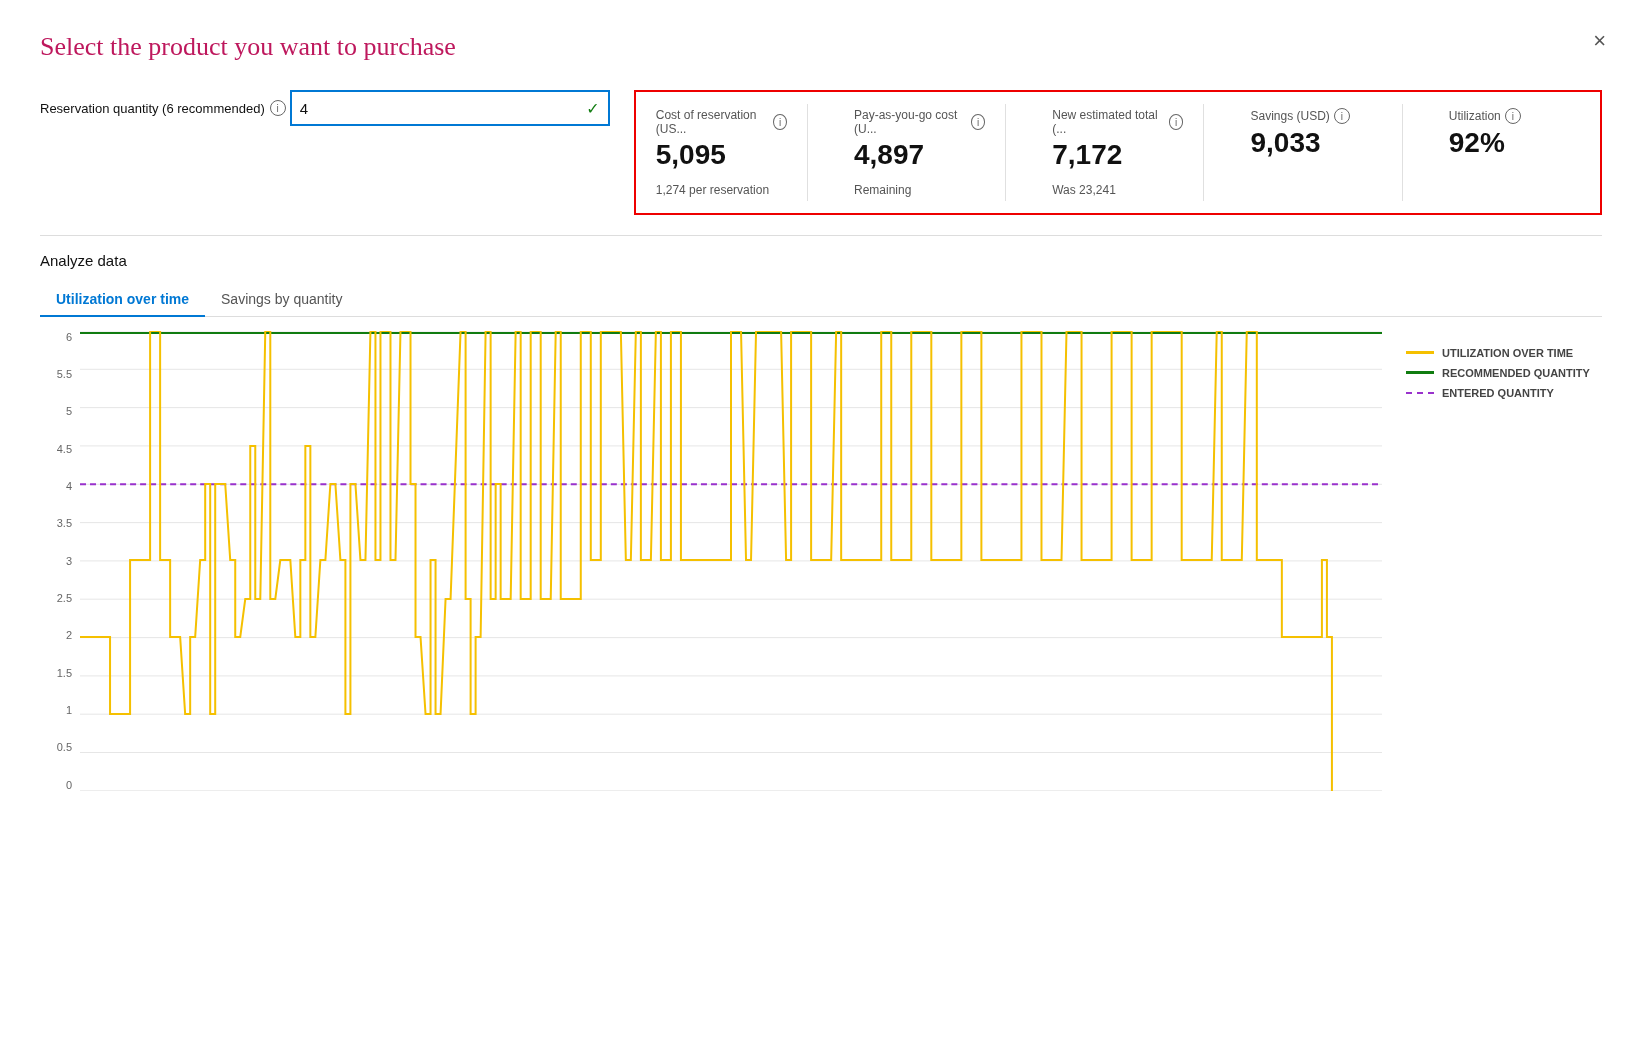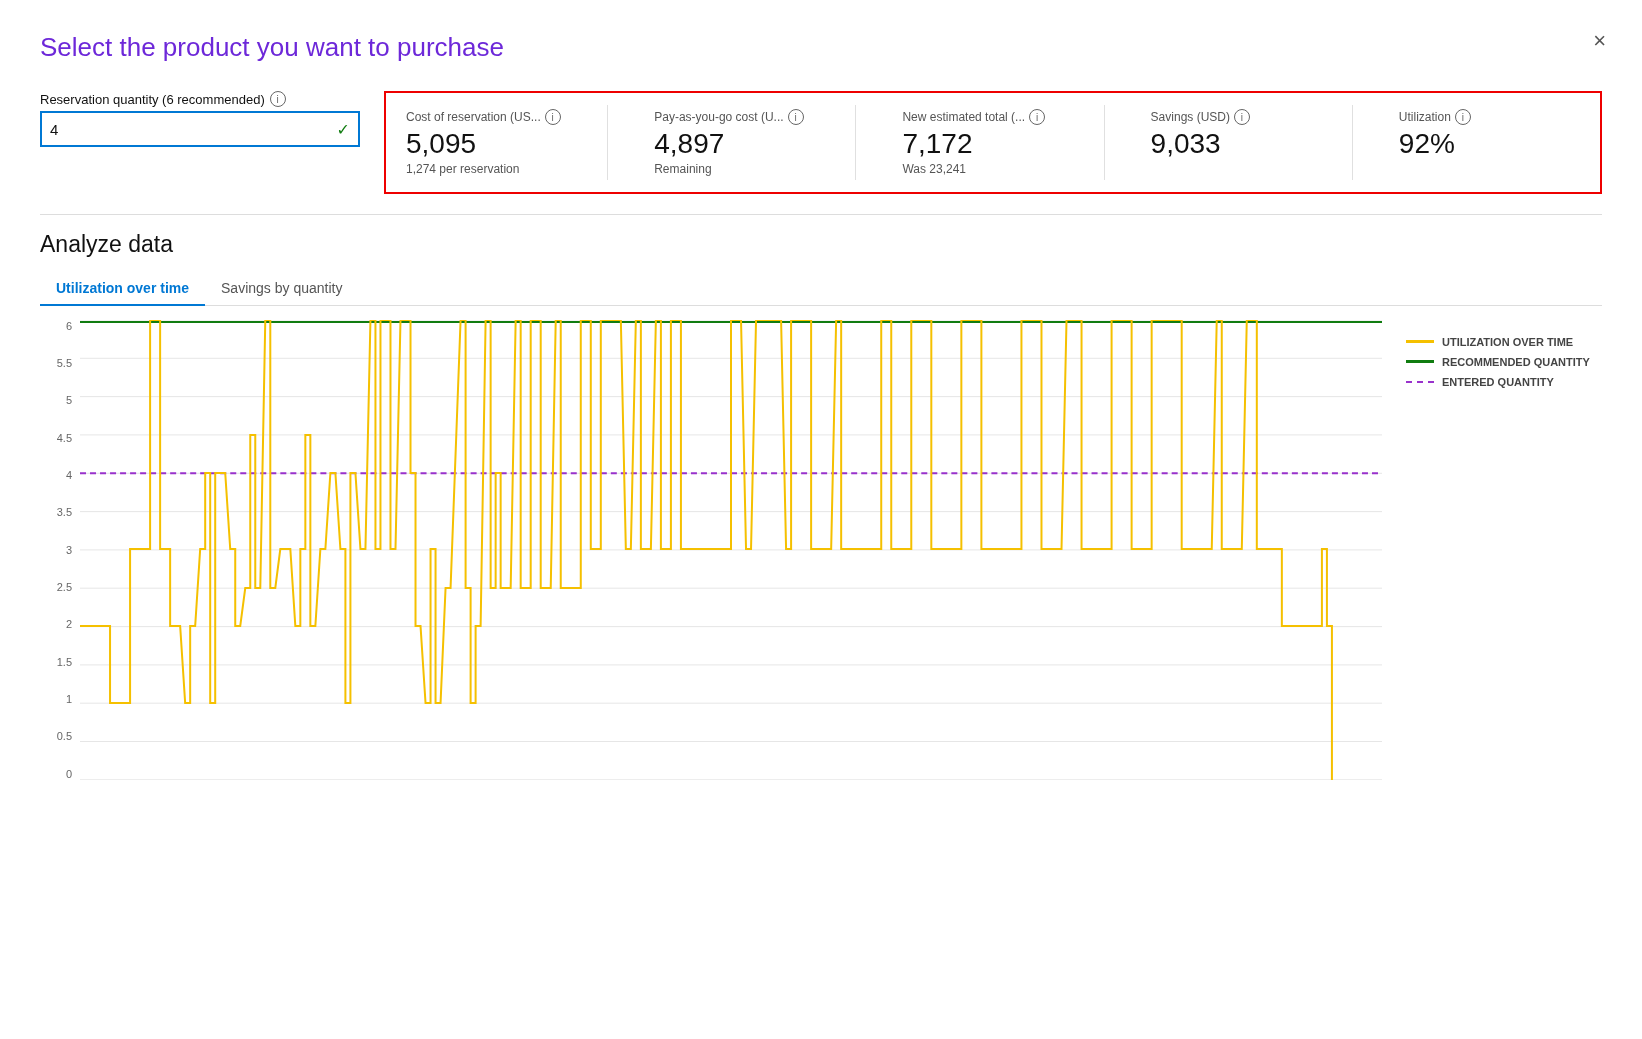--- a/index.html
+++ b/index.html
@@ -8,22 +8,23 @@
       background: #fff;
       color: #333;
       width: 1642px;
       min-height: 1039px;
       padding: 32px 40px;
       position: relative;
     }
     .page-title {
       font-size: 26px;
       font-weight: 400;
-      color: #6d28d9;
+      color: #be185d;
       margin-bottom: 28px;
+      font-family: Liberation Serif, serif;
     }
     .close-btn {
       position: absolute;
       top: 28px;
       right: 36px;
       font-size: 22px;
       cursor: pointer;
       color: #555;
       background: none;
       border: none;
@@ -37,23 +38,24 @@
     .calculate-section {
       margin-bottom: 16px;
     }
     .input-row {
       display: flex;
       align-items: flex-start;
       gap: 24px;
     }
     .input-group {
       display: flex;
-      flex-direction: column;
+      flex-direction: row;
       gap: 4px;
       min-width: 320px;
+      align-items: center;
     }
     .input-label {
       font-size: 13px;
       color: #111;
       display: flex;
       align-items: center;
       gap: 5px;
     }
     .info-icon {
       display: inline-flex;
@@ -104,36 +106,36 @@
     .metric-header {
       font-size: 12px;
       color: #555;
       margin-bottom: 4px;
       display: flex;
       align-items: center;
       gap: 4px;
     }
     .metric-value {
       font-size: 28px;
-      font-weight: 400;
+      font-weight: 700;
       color: #111;
       line-height: 1.1;
     }
     .metric-sub {
       font-size: 12px;
       color: #555;
-      margin-top: 2px;
+      margin-top: 12px;
     }
     .divider {
       border: none;
       border-top: 1px solid #ddd;
       margin: 20px 0 16px;
     }
     .analyze-title {
-      font-size: 23px;
+      font-size: 15px;
       font-weight: 400;
       color: #111;
       margin-bottom: 14px;
     }
     .tabs {
       display: flex;
       gap: 0;
       border-bottom: 1px solid #ddd;
       margin-bottom: 14px;
     }

